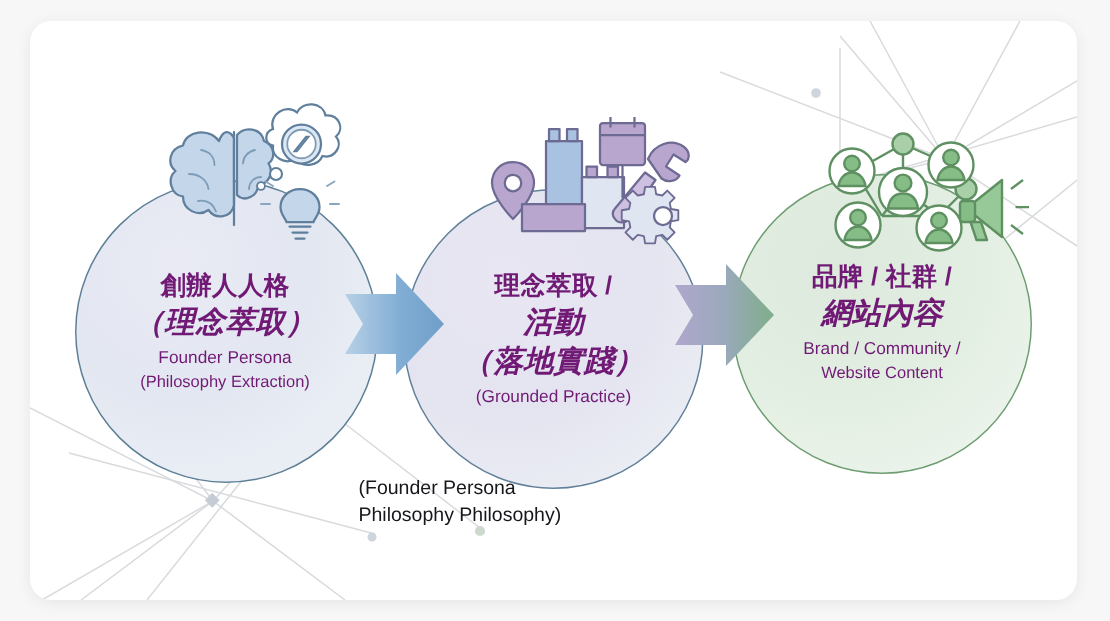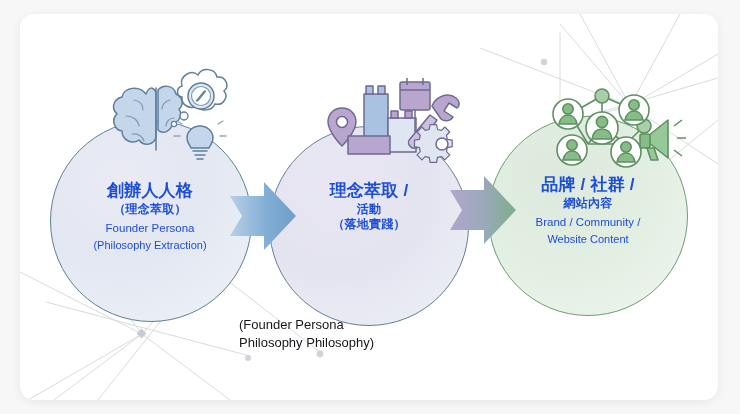--- a/index.html
+++ b/index.html
@@ -65,39 +65,40 @@
     left: 468px; top: 102px;
     width: 198px; height: 198px;
     background: radial-gradient(circle at 36% 30%, #dce9dc 0%, #e2eee1 45%, #f0f6ef 100%);
     border: 1.6px solid #6e9d72;
   }
 
   .labels {
     position: absolute;
     width: 200px;
     text-align: center;
-    color: #1d4ed8;
+    color: #701a75;
     z-index: 6;
   }
   .labels-1 { left: 30px; top: 166px; }
   .labels-2 { left: 249px; top: 166px; }
   .labels-3 { left: 468px; top: 160px; }
 
   .cn {
     font-size: 17px;
     font-weight: 700;
     line-height: 1.28;
     letter-spacing: 0.2px;
     white-space: nowrap;
   }
   .cn-sub {
-    font-size: 12px;
+    font-size: 20px;
     font-weight: 700;
     line-height: 1.3;
     white-space: nowrap;
+    font-style: italic;
   }
   .en {
     font-size: 11.5px;
     font-weight: 400;
     line-height: 1.34;
     margin-top: 4px;
     white-space: nowrap;
   }
   .en-sm {
     font-size: 11px;
@@ -340,20 +341,21 @@
         <div class="cn">創辦人人格</div>
         <div class="cn cn-sub">（理念萃取）</div>
         <div class="en">Founder Persona</div>
         <div class="en en-sm" style="margin-top:1px;">(Philosophy Extraction)</div>
       </div>
 
       <div class="labels labels-2">
         <div class="cn">理念萃取 /</div>
         <div class="cn cn-sub">活動</div>
         <div class="cn cn-sub">（落地實踐）</div>
+        <div class="en">(Grounded Practice)</div>
       </div>
 
       <div class="labels labels-3">
         <div class="cn">品牌 / 社群 /</div>
         <div class="cn cn-sub">網站內容</div>
         <div class="en">Brand / Community /</div>
         <div class="en en-sm" style="margin-top:1px;">Website Content</div>
       </div>
 
       <div class="caption">

